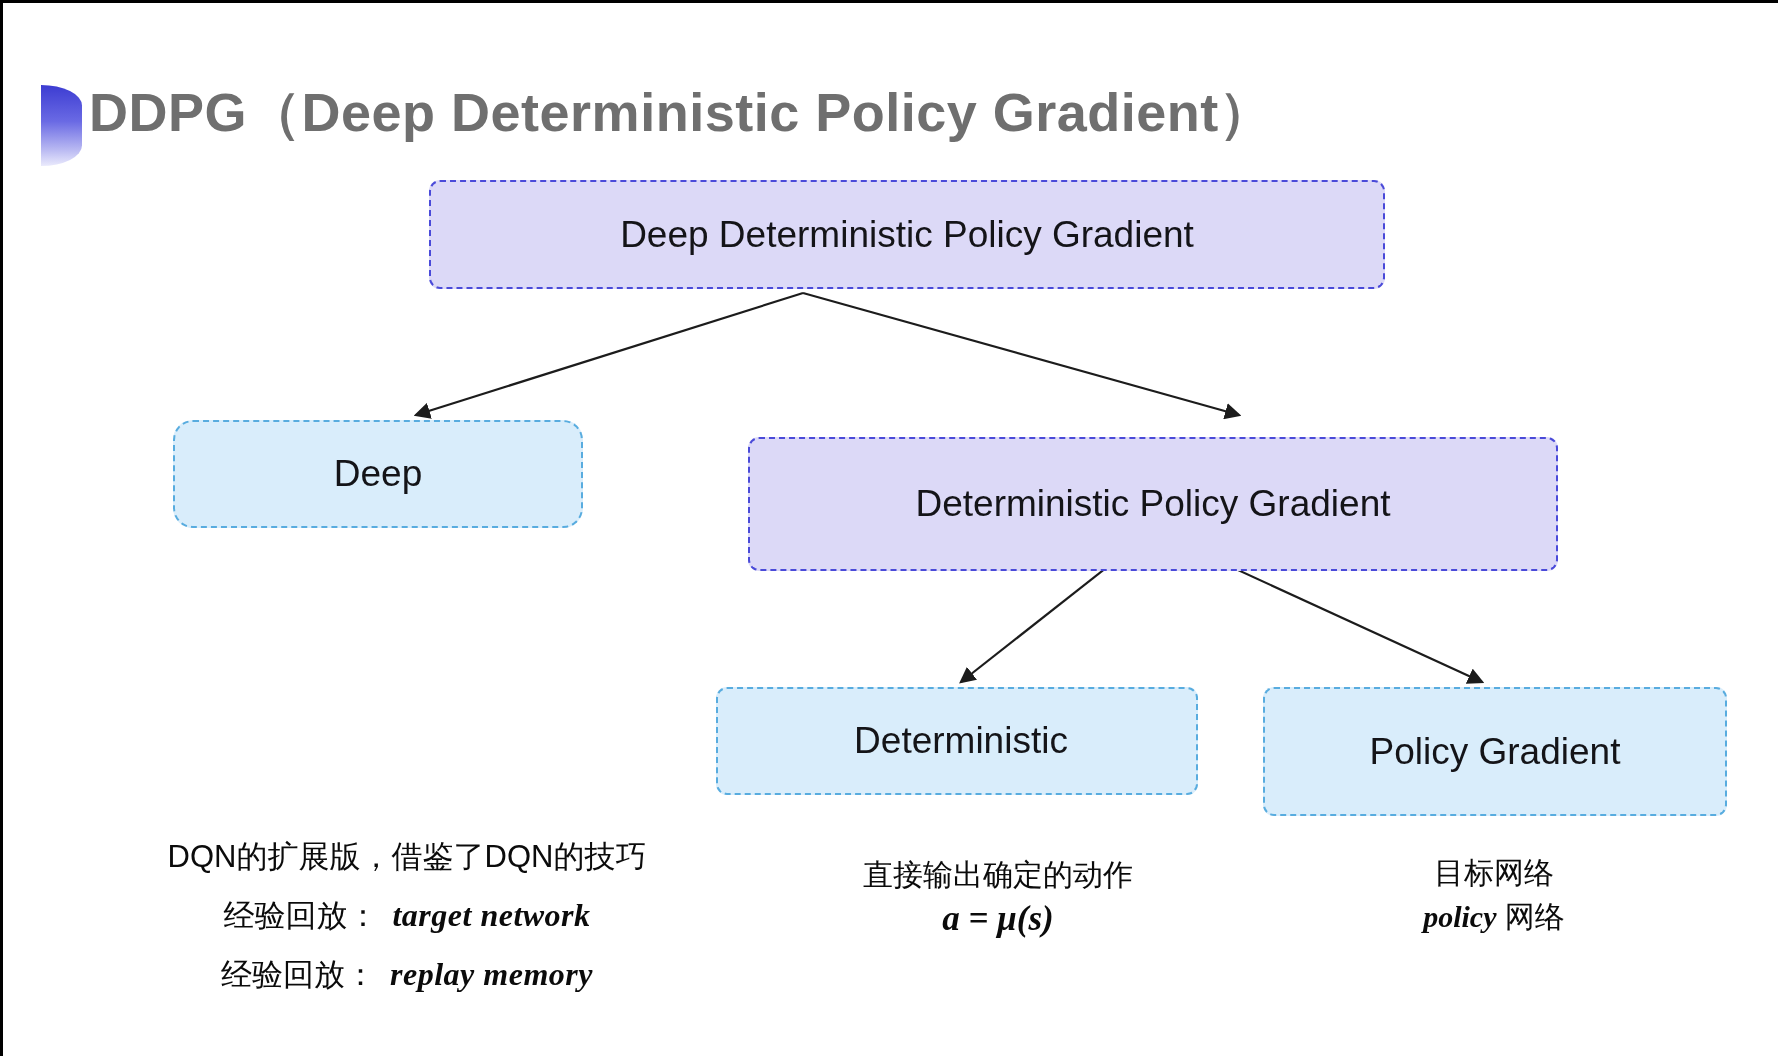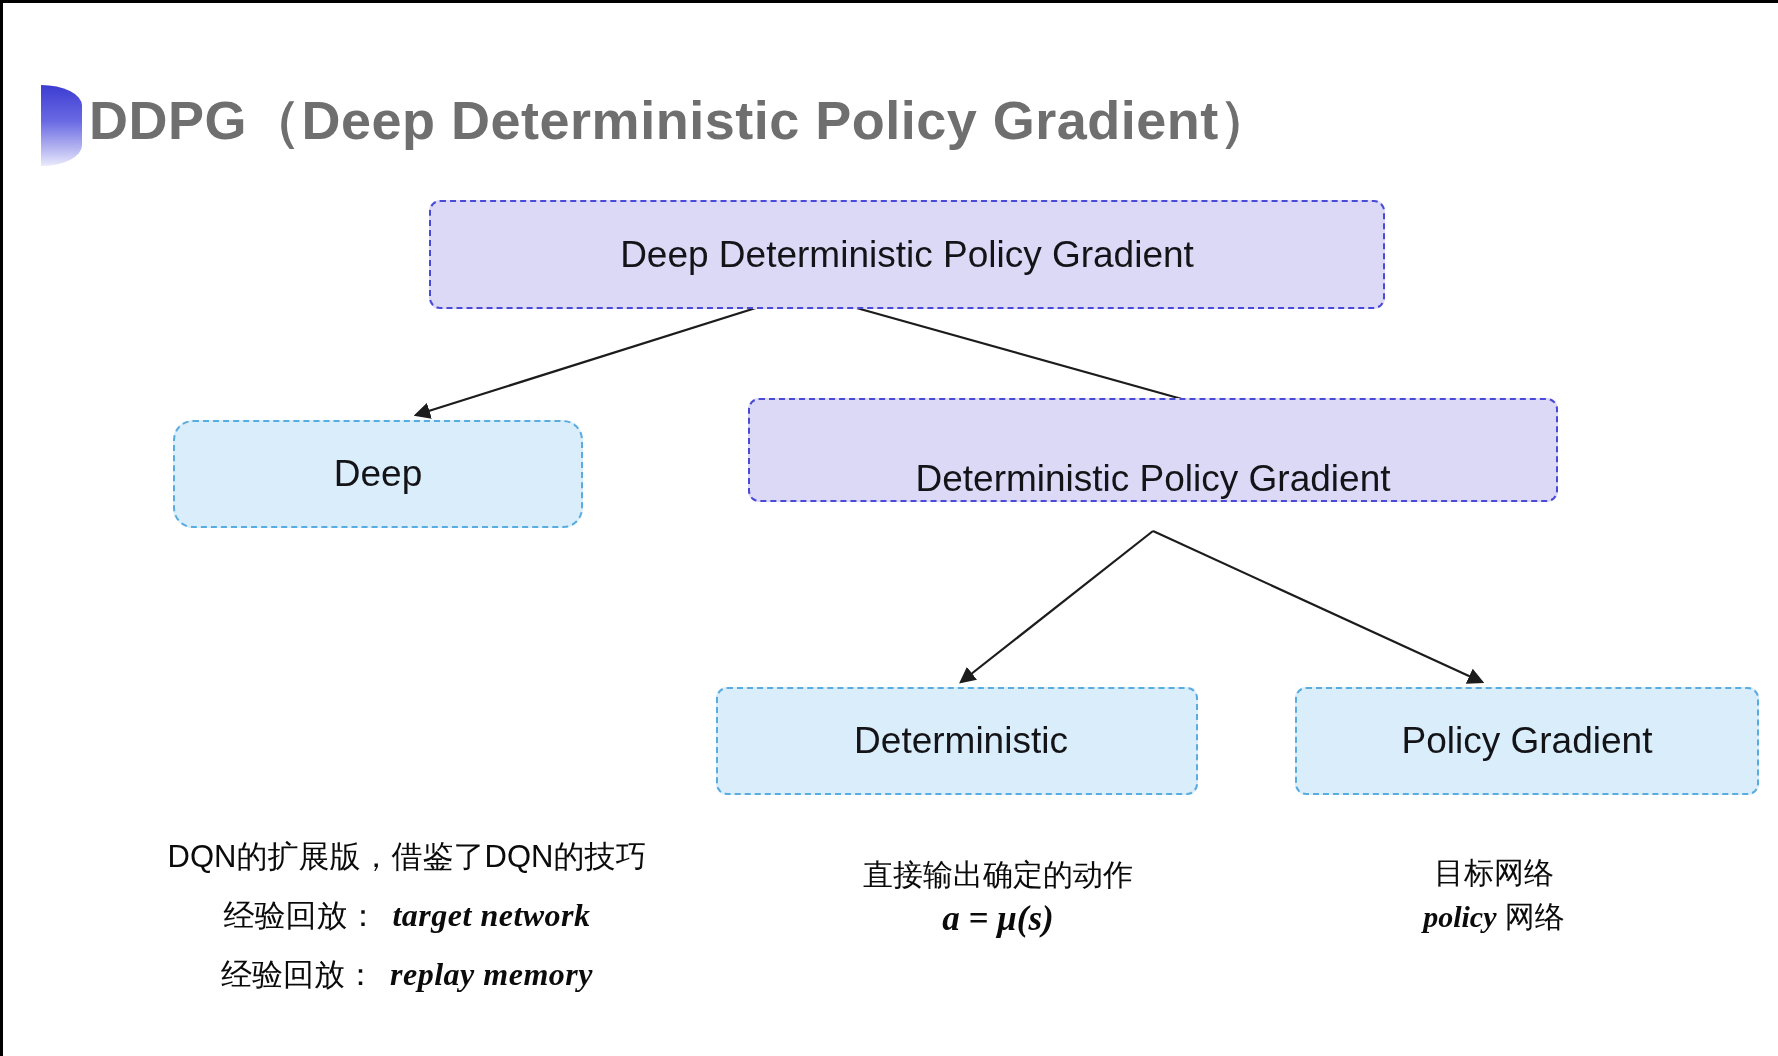--- a/index.html
+++ b/index.html
@@ -17,39 +17,39 @@
     box-sizing: border-box;
   }
   
   .bullet {
     position: absolute; left: 38px; top: 82px;
     width: 41px; height: 81px;
     border-radius: 0 82px 82px 0 / 0 41px 41px 0;
     background: linear-gradient(to bottom, #3c3cd2 0%, #6a6ae4 45%, #b9b9f2 80%, #eaeafc 100%);
   }
   .page-title {
-    position: absolute; left: 86px; top: 84px; margin: 0;
+    position: absolute; left: 86px; top: 76px; margin: 0;
     font-size: 54px; line-height: 66px; font-weight: 600;
     color: #6f6f6f; letter-spacing: 0.5px; white-space: nowrap;
   }
   
   .node {
     position: absolute; box-sizing: border-box;
     border: 2.5px dashed; border-radius: 11px;
     display: flex; align-items: center; justify-content: center;
     font-size: 37px; font-weight: 500; color: #141418;
     white-space: nowrap;
   }
   .node.purple { background: #dcd9f7; border-color: #4a4ad9; }
   .node.cyan   { background: #d9edfb; border-color: #58acdf; }
-  .node-root { left: 426px;  top: 177px; width: 956px; height: 109px; margin-top: 20px; }
+  .node-root { left: 426px;  top: 177px; width: 956px; height: 109px; }
   .node-deep { left: 170px;  top: 417px; width: 410px; height: 108px; border-radius: 20px; }
-  .node-dpg  { left: 745px;  top: 395px; width: 810px; height: 104px; align-items: flex-end; }
+  .node-dpg  { left: 745px;  top: 434px; width: 810px; height: 134px; }
   .node-det  { left: 713px;  top: 684px; width: 482px; height: 108px; padding-left: 8px; }
-  .node-pg   { left: 1292px; top: 684px; width: 464px; height: 108px; }
+  .node-pg   { left: 1260px; top: 684px; width: 464px; height: 129px; }
   
   .edges { position: absolute; left: 0; top: 0; width: 1778px; height: 1056px; pointer-events: none; }
   
   .note {
     position: absolute; transform: translateX(-50%);
     text-align: center; color: #0b0b0b; font-weight: 500;
     white-space: nowrap;
   }
   .note-deep { left: 404px;  top: 825px; font-size: 31px; line-height: 58px; }
   .note-det  { left: 995px;  top: 850px; font-size: 30px; line-height: 44px; }

